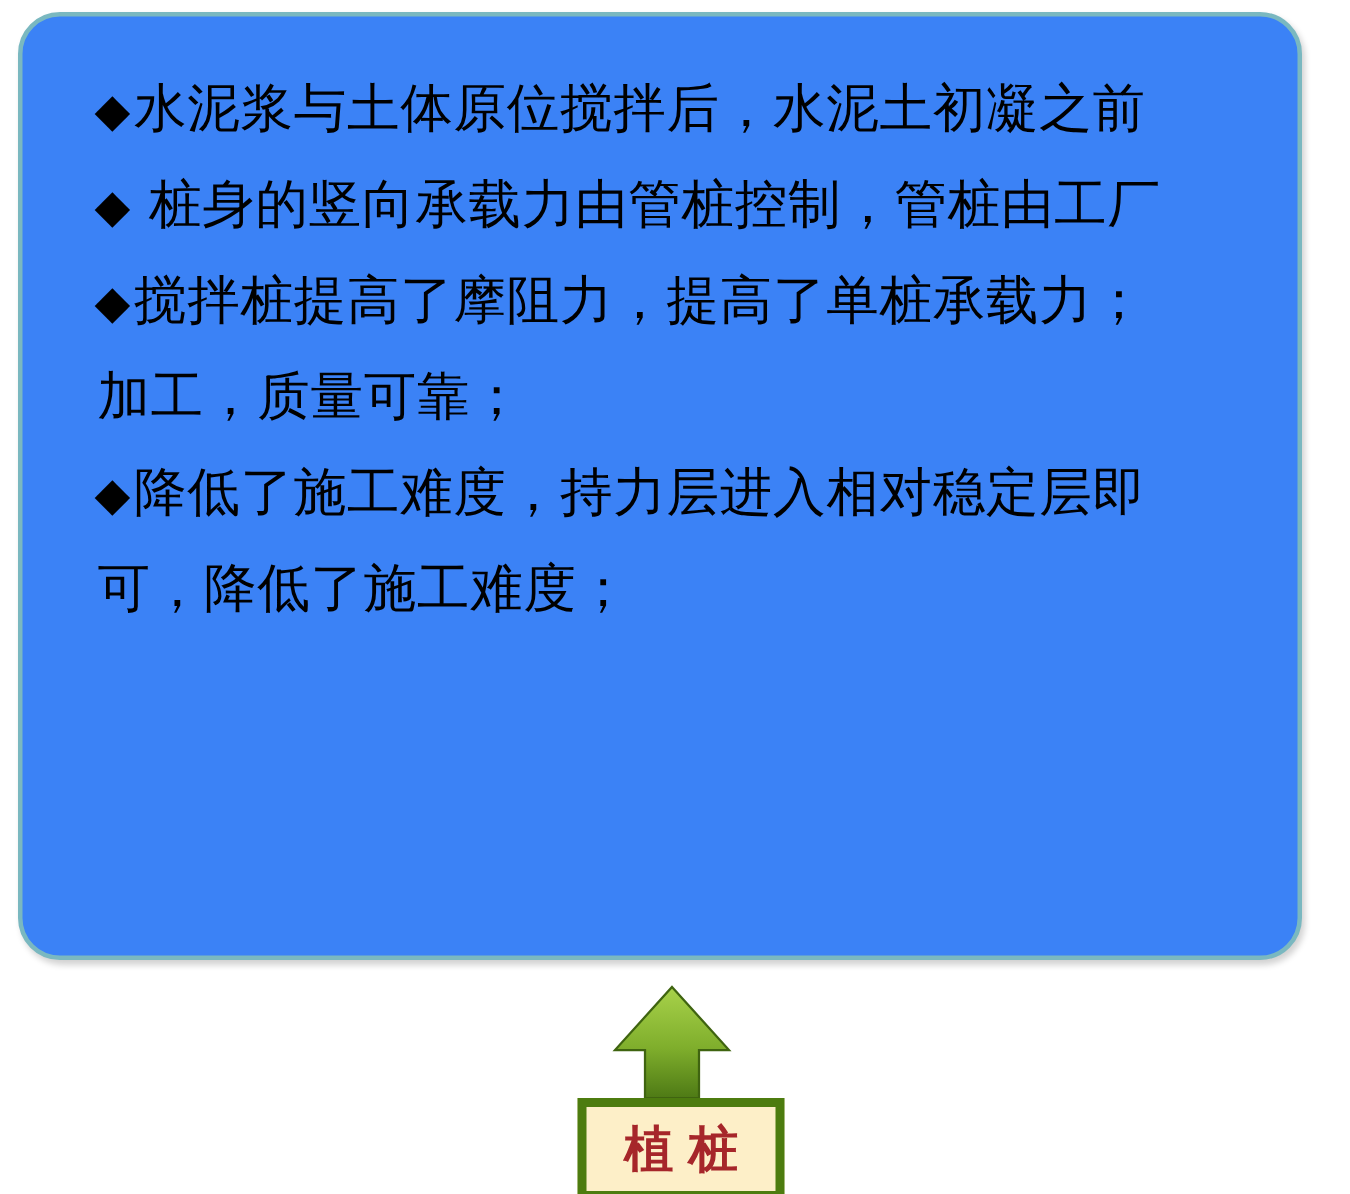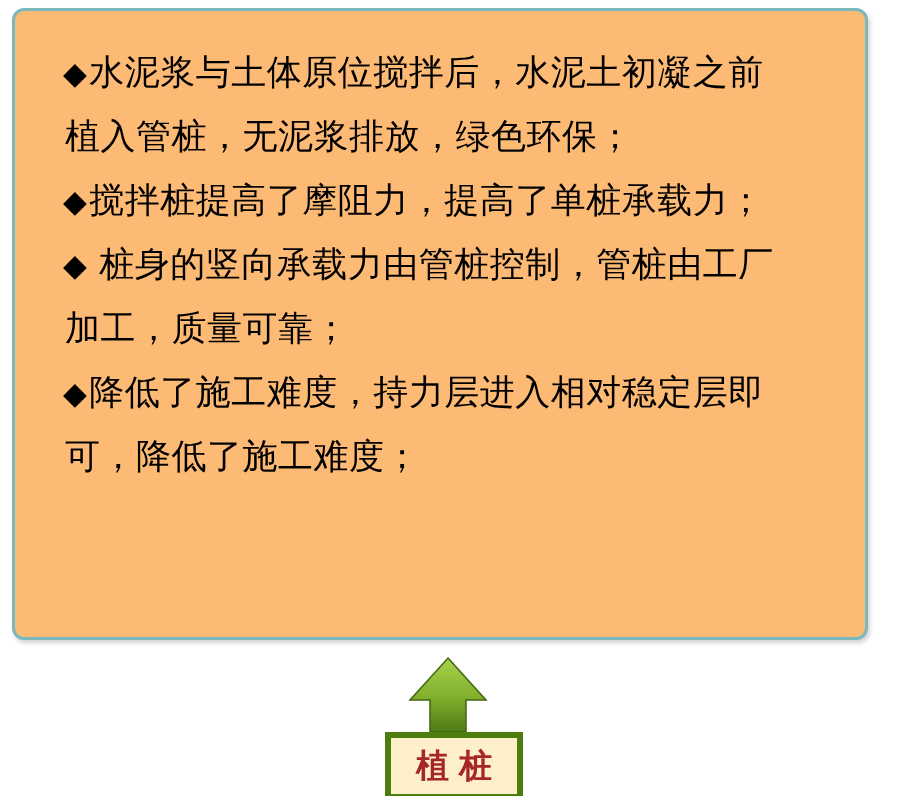--- a/index.html
+++ b/index.html
@@ -18,23 +18,23 @@
     width: 900px;
     height: 796px;
   }
   .callout-box {
     position: absolute;
     left: 12px;
     top: 8px;
     width: 856px;
     height: 632px;
     box-sizing: border-box;
-    background: #fdba74;
+    background: #3b82f6;
     border: 3px solid #7ab8c0;
-    border-radius: 12px;
+    border-radius: 28px;
     box-shadow: 2px 3px 4px rgba(0,0,0,0.18);
   }
   .bullet-list {
     position: absolute;
     left: 48px;
     top: 30px;
     right: 26px;
     bottom: 18px;
     display: flex;
     flex-direction: column;
@@ -90,30 +90,27 @@
 
 <div class="stage">
 
   <div class="callout-box">
     <div class="bullet-list">
 
       <div class="bullet-line">
         <span class="diamond">◆</span><span>水泥浆与土体原位搅拌后，水泥土初凝之前</span>
       </div>
 
-      <div class="bullet-line">
-        <span class="diamond"></span><span>植入管桩，无泥浆排放，绿色环保；</span>
+
+      <div class="bullet-line indent-gap">
+        <span class="diamond">◆</span><span>桩身的竖向承载力由管桩控制，管桩由工厂</span>
       </div>
 
       <div class="bullet-line">
         <span class="diamond">◆</span><span>搅拌桩提高了摩阻力，提高了单桩承载力；</span>
-      </div>
-
-      <div class="bullet-line indent-gap">
-        <span class="diamond">◆</span><span>桩身的竖向承载力由管桩控制，管桩由工厂</span>
       </div>
 
       <div class="bullet-line">
         <span class="diamond"></span><span>加工，质量可靠；</span>
       </div>
 
       <div class="bullet-line">
         <span class="diamond">◆</span><span>降低了施工难度，持力层进入相对稳定层即</span>
       </div>
 

